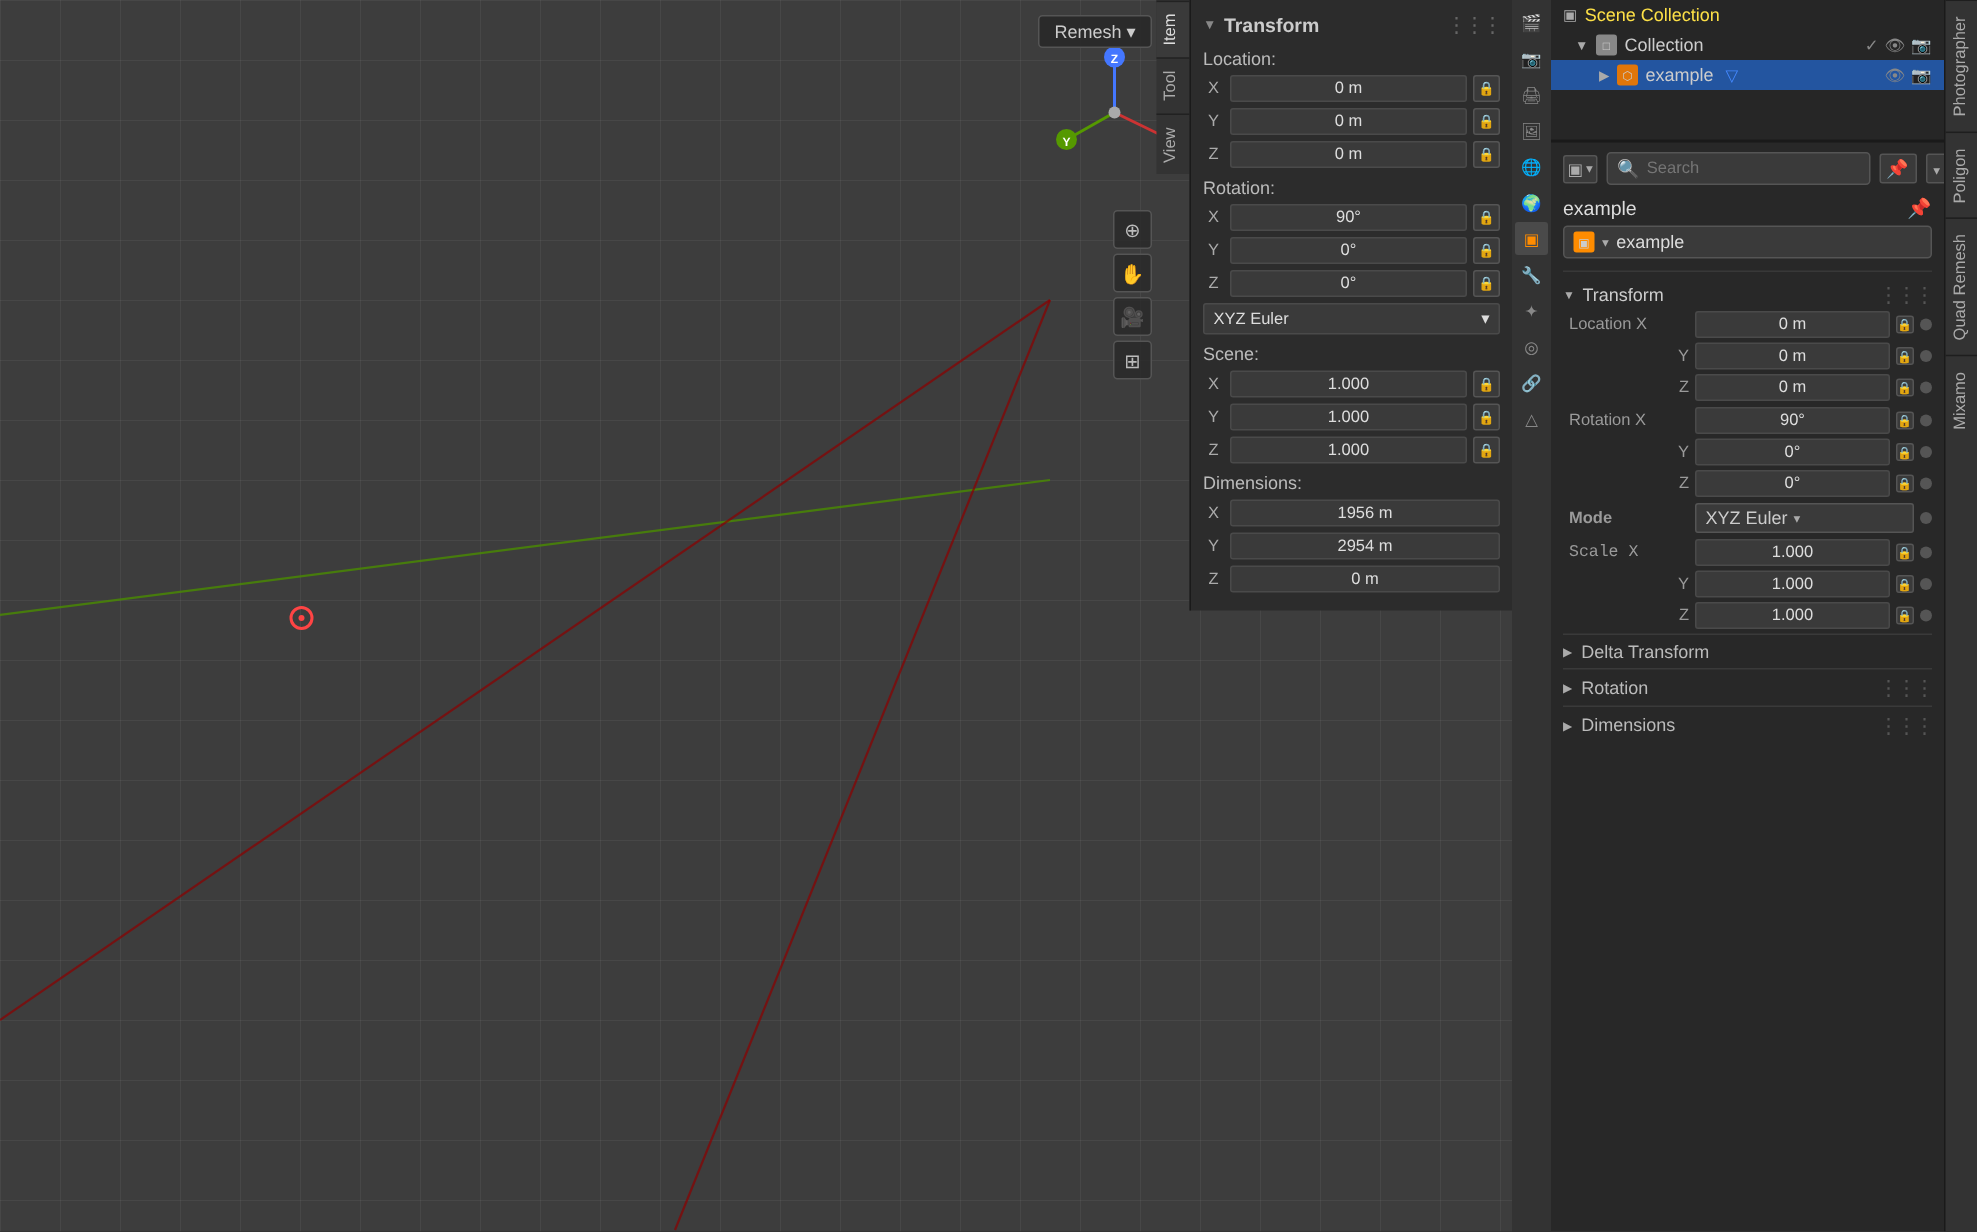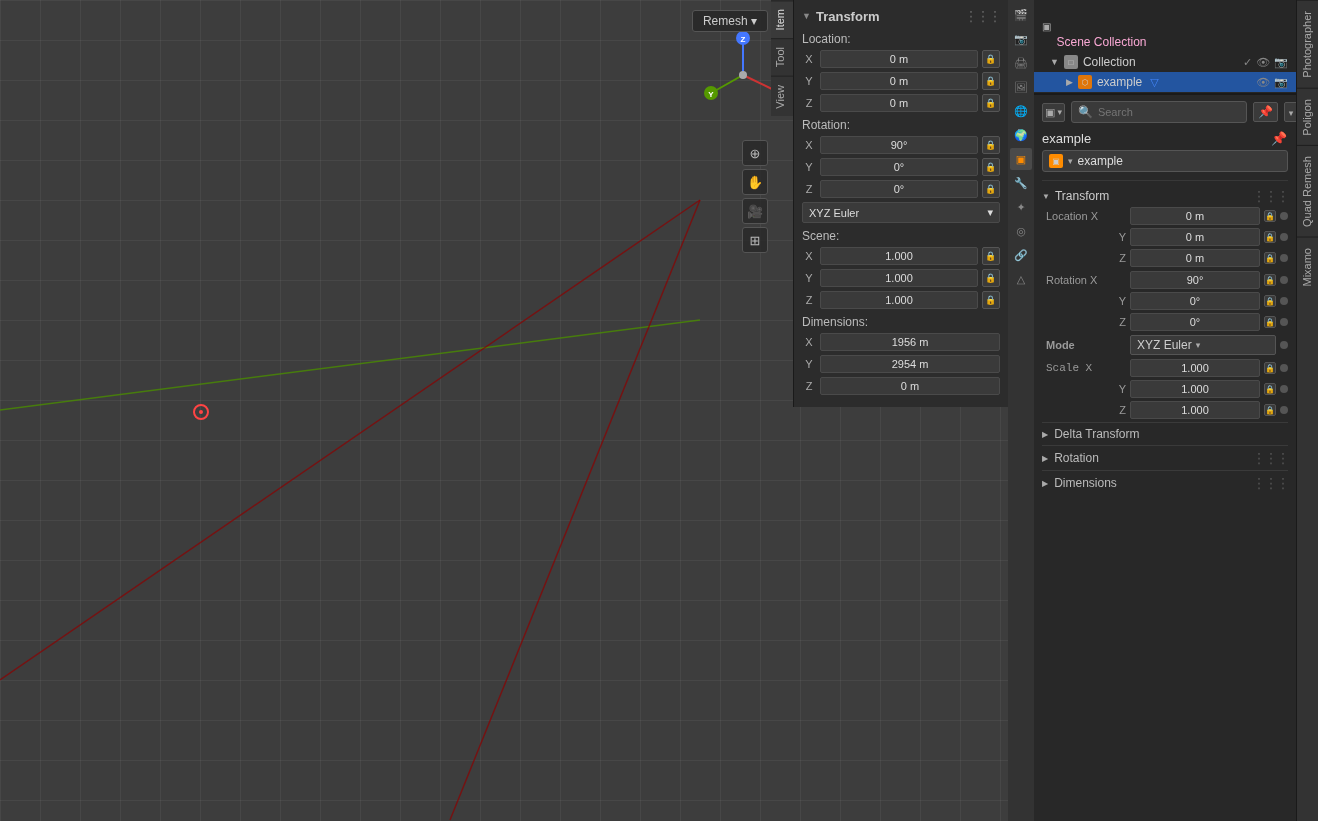--- a/index.html
+++ b/index.html
@@ -638,21 +638,21 @@
         <span>△</span>
       </div>
     </div>
 
     <div style="flex:1;display:flex;flex-direction:column;overflow:hidden;">
 
       <div class="outliner-top">
 
         <div class="out-row" style="padding-left:8px;">
           <span style="font-size:10px;color:#aaa;">▣</span>
-          <span style="color:#f9a8d4;font-size:12px;margin-top:32px;">Scene Collection</span>
+          <span style="color:#fde047;font-size:12px;">Scene Collection</span>
         </div>
 
         <div class="out-row" style="padding-left:16px;">
           <span style="font-size:9px;color:#aaa;">▼</span>
           <span class="collection-icon">□</span>
           <span style="color:#ccc;">Collection</span>
           <div class="row-actions">
             <span class="row-action-icon">✓</span>
             <span class="row-action-icon">👁</span>
             <span class="row-action-icon">📷</span>

